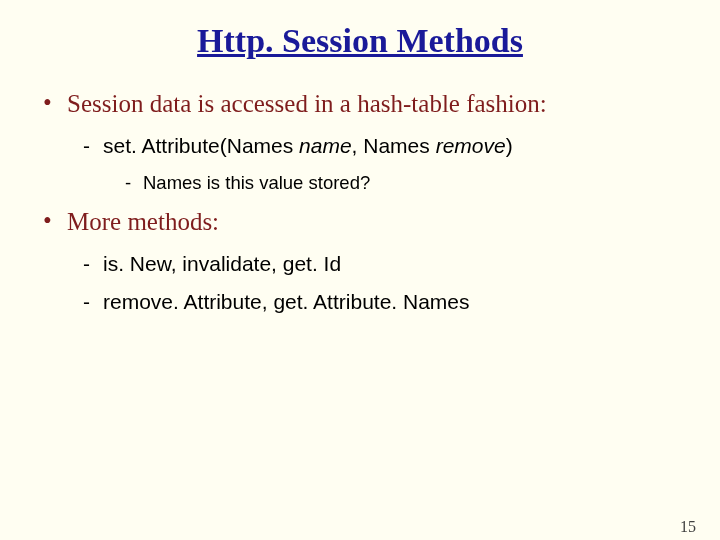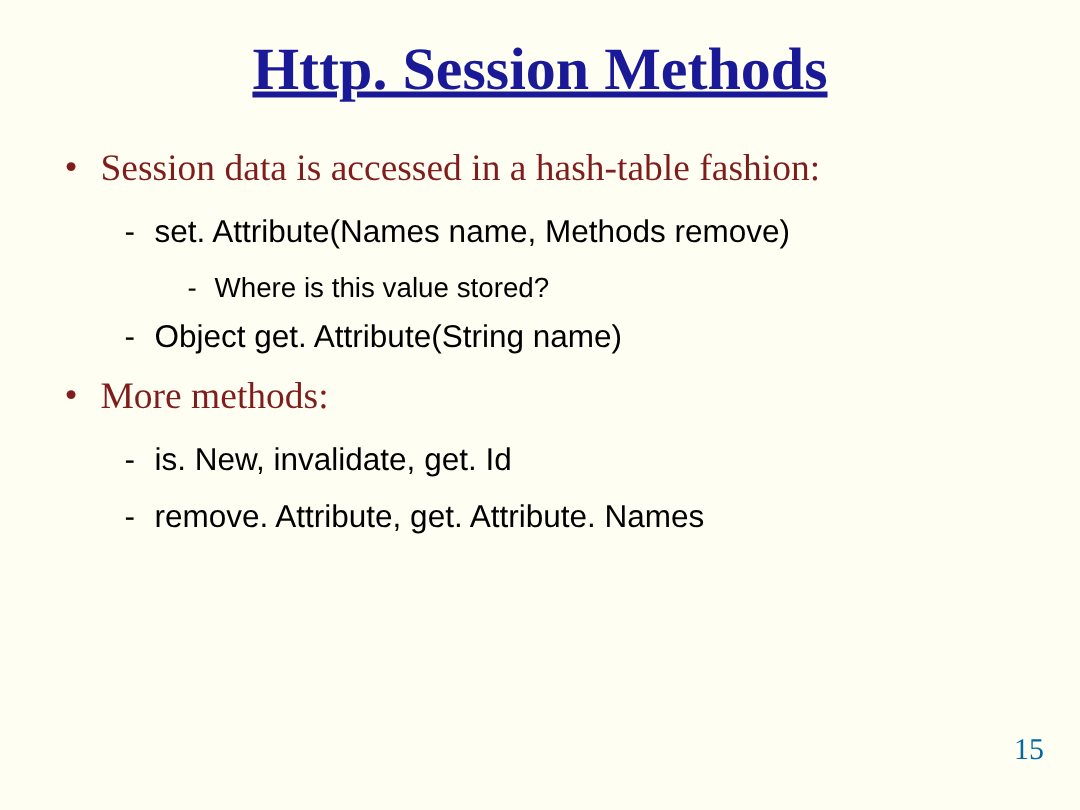--- a/index.html
+++ b/index.html
@@ -16,21 +16,21 @@
     }
     .slide-container {
       width: 100%;
       height: 100%;
       padding: 22px 35px 25px 35px;
       position: relative;
     }
     .title {
       text-align: center;
       font-family: "Times New Roman", Times, serif;
-      font-size: 40px;
+      font-size: 34px;
       font-weight: bold;
       color: #1a1a99;
       text-decoration: underline;
       margin-bottom: 30px;
     }
     .bullet-l1 {
       font-family: "Times New Roman", Times, serif;
       font-size: 25px;
       color: #7f1d1d;
       margin-left: 8px;
@@ -72,48 +72,46 @@
       position: relative;
       padding-left: 18px;
     }
     .bullet-l3::before {
       content: "-";
       position: absolute;
       left: 0;
       top: 0;
     }
     .italic {
+      font-style: italic;
     }
     .page-number {
       position: absolute;
-      bottom: 28px;
+      bottom: 4px;
       right: 24px;
       font-family: "Times New Roman", Times, serif;
-      font-size: 20px;
-      color: #0369a1;
+      font-size: 16px;
+      color: #404040;
     }
   </style>
 </head>
 <body>
 
 <div class="slide-container">
 
   <h1 class="title">Http. Session Methods</h1>
 
   <div class="bullet-l1">Session data is accessed in a hash-table fashion:</div>
 
   <div class="bullet-l2">
-    <span>set. Attribute(Names </span><span class="italic">name</span><span>, Methods </span><span class="italic">remove</span><span>)</span>
+    <span>set. Attribute(Names </span><span class="italic">name</span><span>, Names </span><span class="italic">remove</span><span>)</span>
   </div>
 
-  <div class="bullet-l3">Where is this value stored?</div>
+  <div class="bullet-l3">Names is this value stored?</div>
 
-  <div class="bullet-l2">
-    <span>Object get. Attribute(String </span><span class="italic">name</span><span>)</span>
-  </div>
 
   <div class="bullet-l1">More methods:</div>
 
   <div class="bullet-l2">is. New, invalidate, get. Id</div>
   <div class="bullet-l2">remove. Attribute, get. Attribute. Names</div>
 
   <div class="page-number">15</div>
 
 </div>
 

